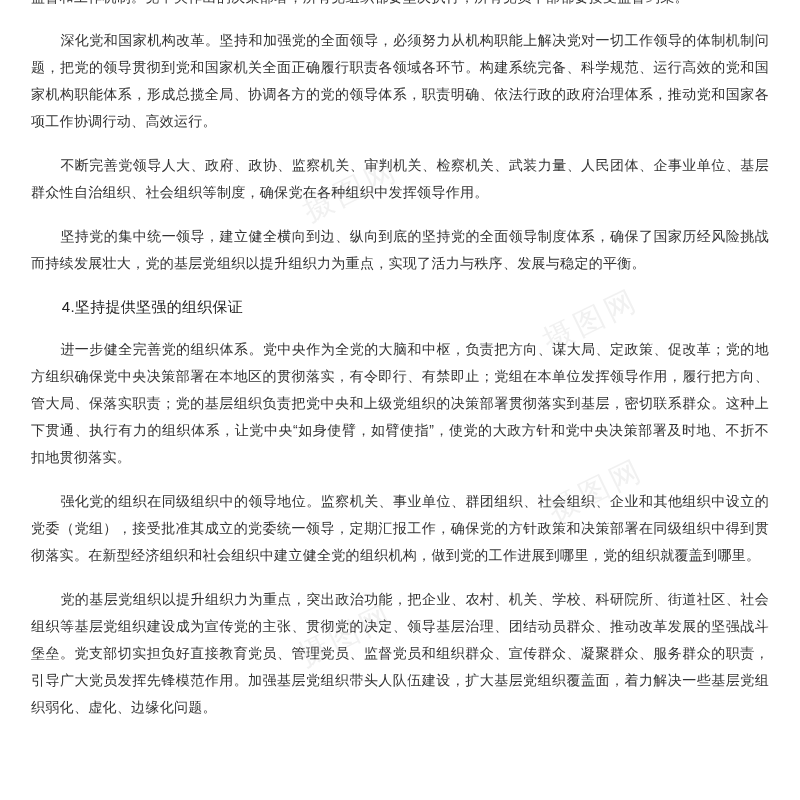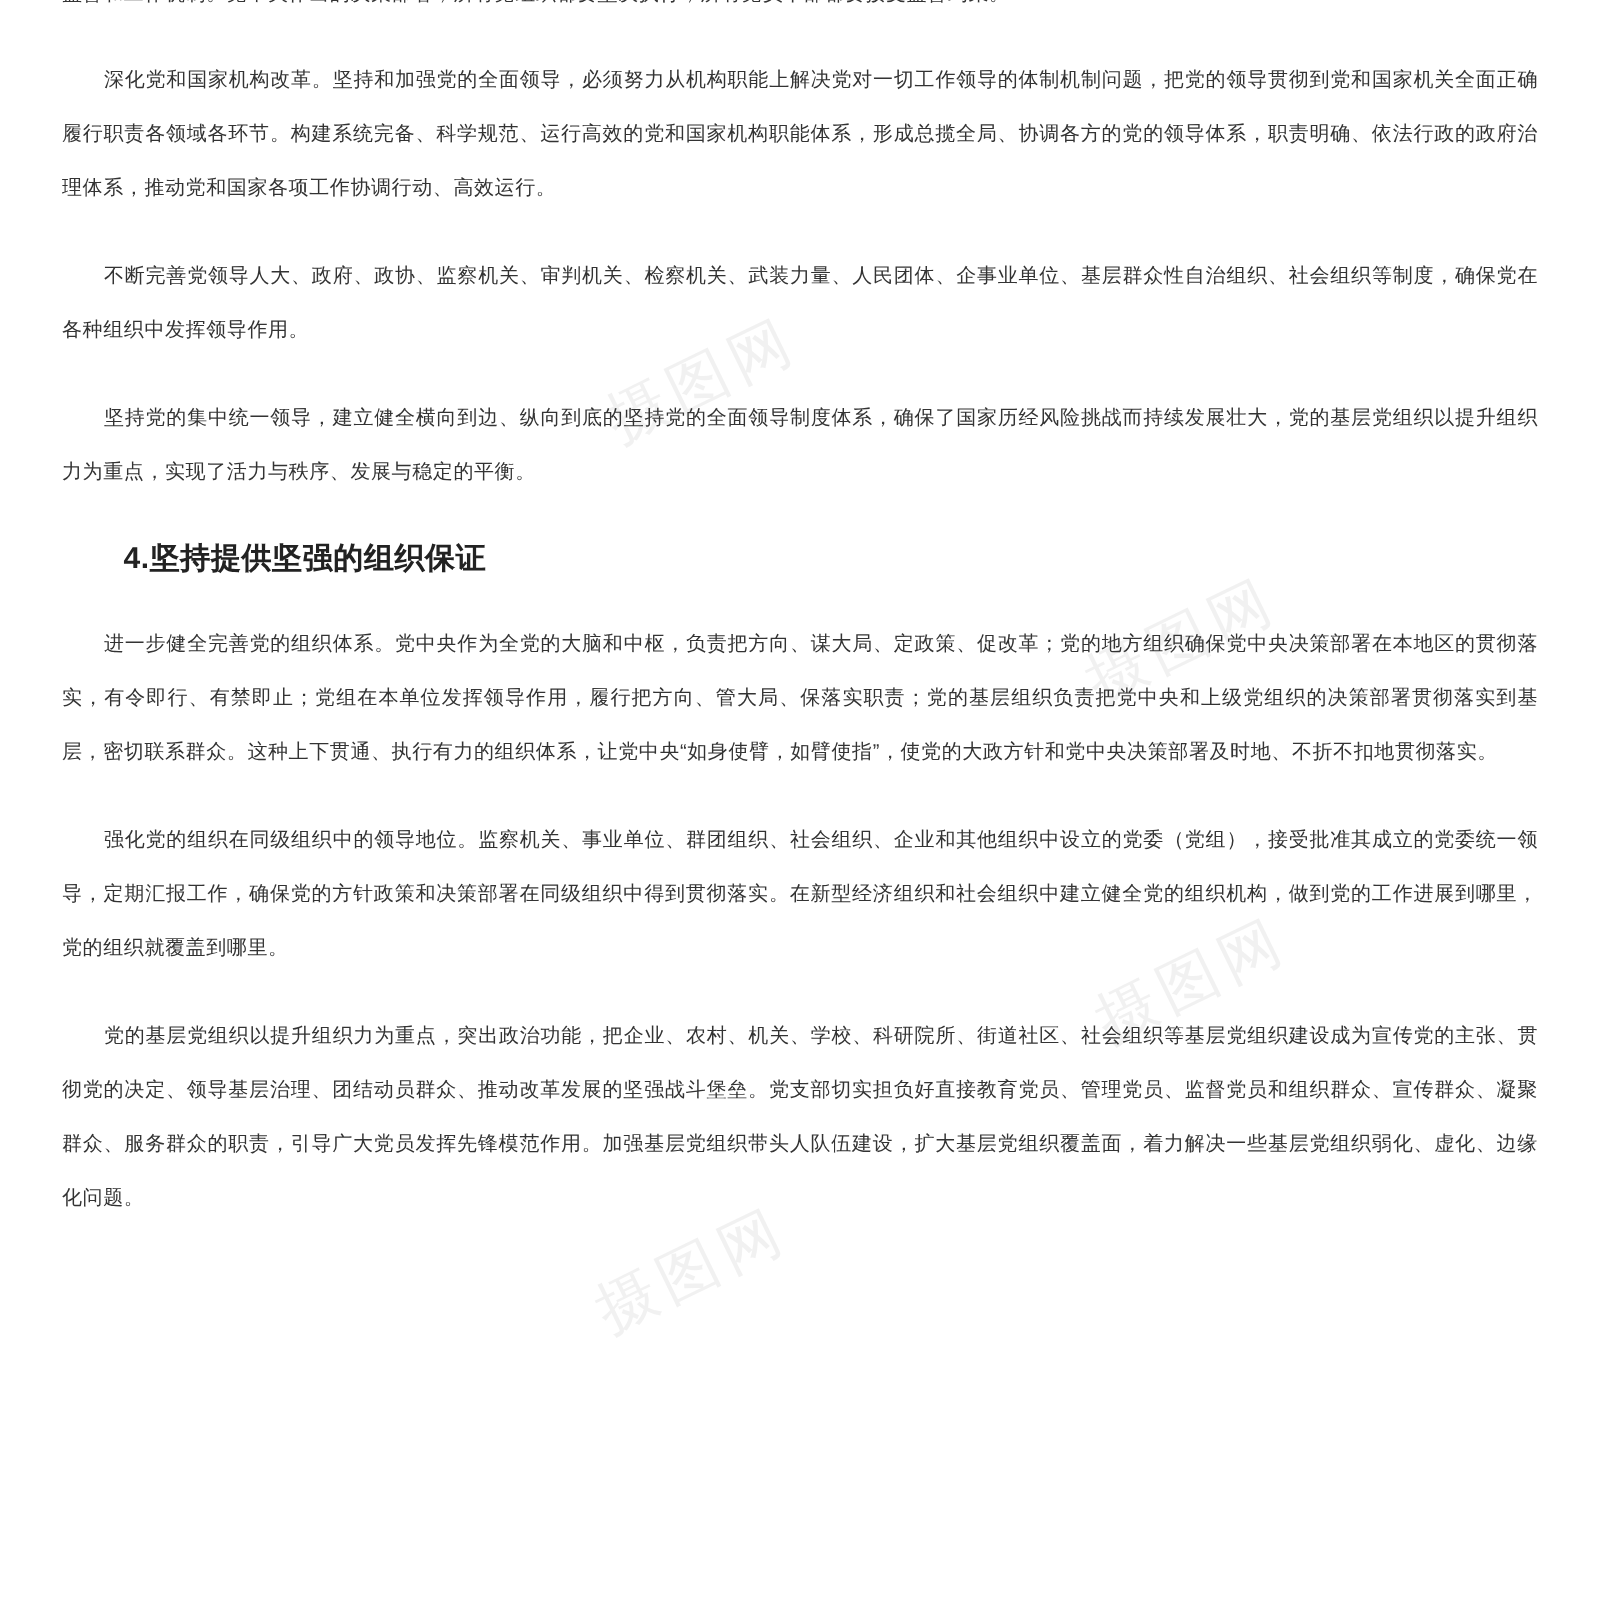--- a/index.html
+++ b/index.html
@@ -15,38 +15,38 @@
     overflow: hidden;
     font-family: "Liberation Sans", "DejaVu Sans", sans-serif;
   }
   .text-col {
     position: relative;
     padding: 0 31px;
     z-index: 2;
   }
   .para {
     margin: 0 0 17px 0;
-    font-size: 10px;
+    font-size: 14px;
     line-height: 27px;
     color: #333333;
     text-align: justify;
     text-indent: 2.1em;
     letter-spacing: 0.3px;
   }
   .para-clipped {
     margin: -16px 0 16px 0;
     text-indent: 0;
     white-space: nowrap;
     overflow: hidden;
   }
   .section-heading {
     margin: 19px 0 18px 0;
     font-size: 15px;
     line-height: 22px;
-    font-weight: 700;
+    font-weight: 400;
     color: #222222;
     text-indent: 2.05em;
     letter-spacing: 0.3px;
   }
   .watermark-layer {
     position: absolute;
     inset: 0;
     z-index: 1;
     pointer-events: none;
   }

